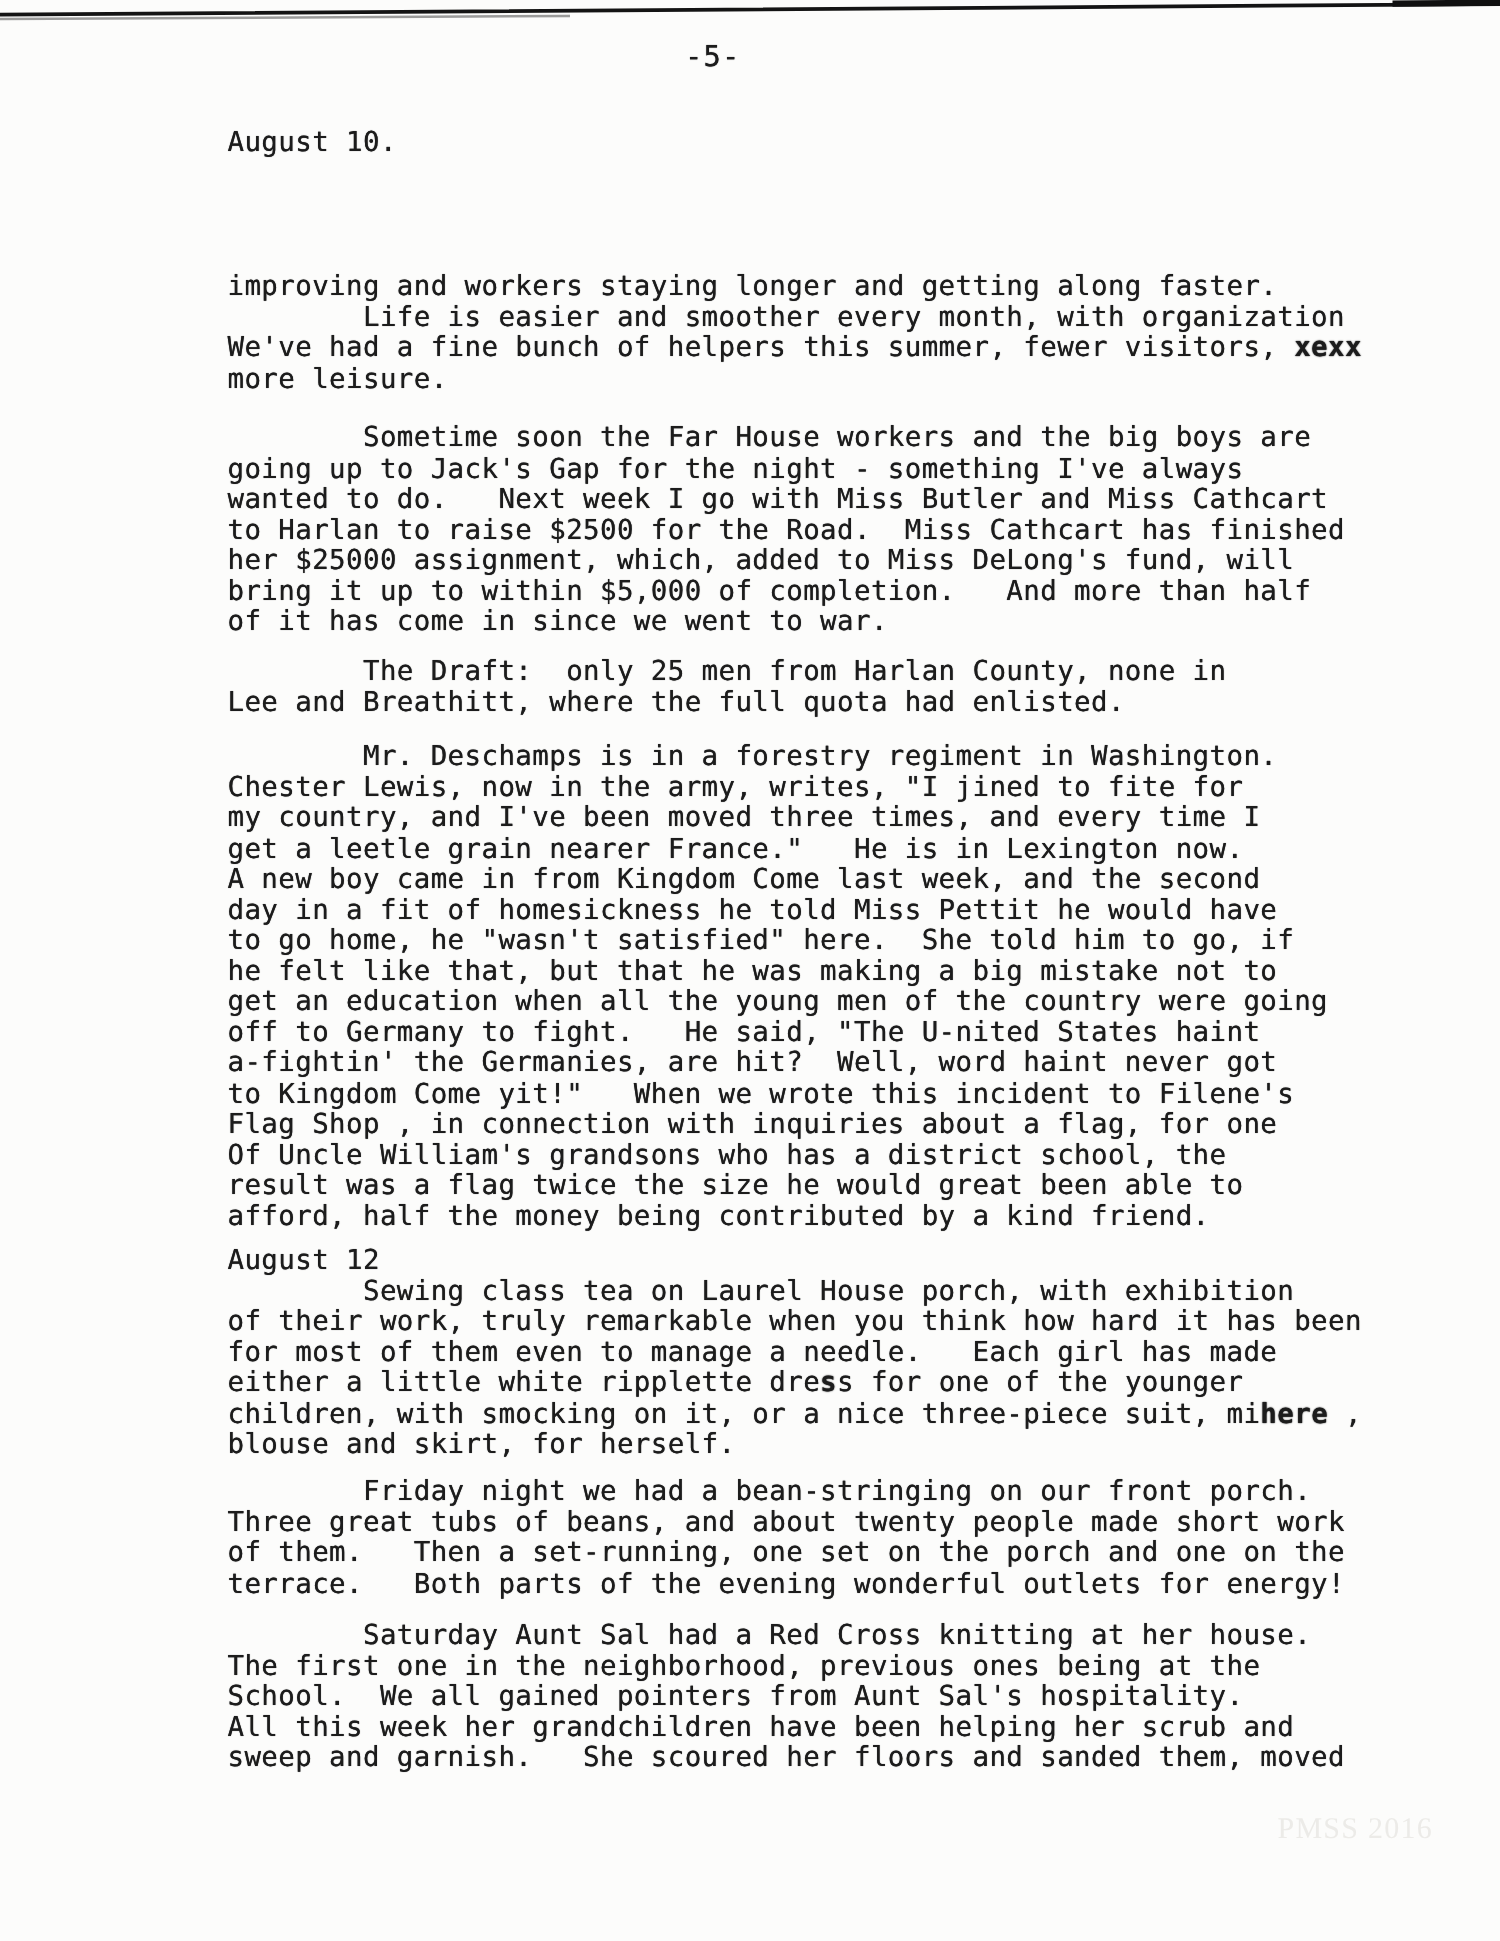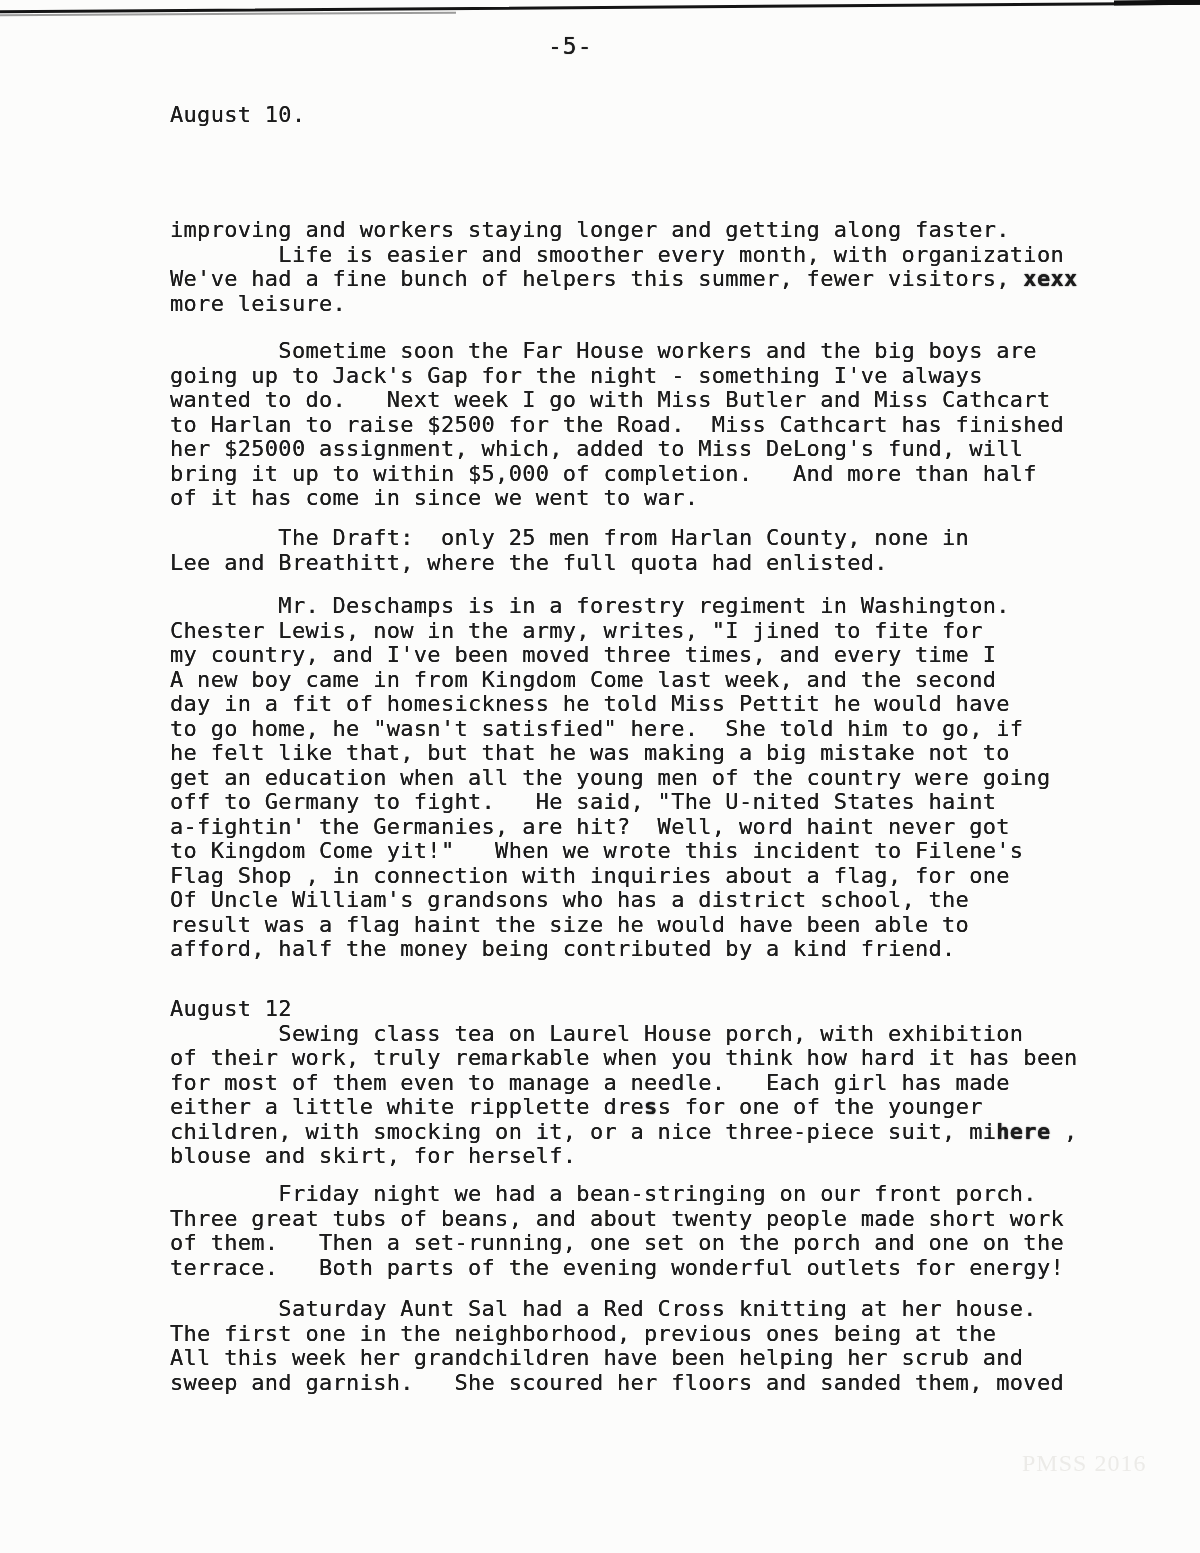--- a/index.html
+++ b/index.html
@@ -31,21 +31,21 @@
     width:90px; height:5px;
     background:#101010;
     transform:rotate(-0.5deg);
   }
   .page-number {
     position:absolute; top:33px; left:548px;
     font-size:23px; letter-spacing:1px;
     text-shadow:0 0 0.7px #000;
   }
   .doc {
-    position:absolute; left:0; top:0; width:1048px; height:1553px;
+    position:absolute; left:12px; top:0; width:1048px; height:1553px;
   }
   .block {
     position:absolute; left:170px;
     font-size:22px; line-height:24.5px; letter-spacing:0.3px;
     text-shadow:0 0 0.6px #222;
   }
   .line { white-space:pre; }
   .line strong { font-weight:700; text-shadow:0 0 1.2px #000; }
   .block-0 { top:103px; }
   .block-1 { top:147px; }
@@ -93,50 +93,52 @@
         <div class="line">of it has come in since we went to war.</div>
       </div>
       <div class="block block-4">
         <div class="line">        The Draft:  only 25 men from Harlan County, none in</div>
         <div class="line">Lee and Breathitt, where the full quota had enlisted.</div>
       </div>
       <div class="block block-5">
         <div class="line">        Mr. Deschamps is in a forestry regiment in Washington.</div>
         <div class="line">Chester Lewis, now in the army, writes, "I jined to fite for</div>
         <div class="line">my country, and I've been moved three times, and every time I</div>
+        <div class="line">get a leetle grain nearer France."   He is in Lexington now.</div>
         <div class="line">A new boy came in from Kingdom Come last week, and the second</div>
         <div class="line">day in a fit of homesickness he told Miss Pettit he would have</div>
         <div class="line">to go home, he "wasn't satisfied" here.  She told him to go, if</div>
         <div class="line">he felt like that, but that he was making a big mistake not to</div>
         <div class="line">get an education when all the young men of the country were going</div>
         <div class="line">off to Germany to fight.   He said, "The U-nited States haint</div>
         <div class="line">a-fightin' the Germanies, are hit?  Well, word haint never got</div>
         <div class="line">to Kingdom Come yit!"   When we wrote this incident to Filene's</div>
         <div class="line">Flag Shop , in connection with inquiries about a flag, for one</div>
         <div class="line">Of Uncle William's grandsons who has a district school, the</div>
-        <div class="line">result was a flag haint the size he would have been able to</div>
+        <div class="line">result was a flag twice the size he would great been able to</div>
         <div class="line">afford, half the money being contributed by a kind friend.</div>
       </div>
       <div class="block block-6">
         <div class="line">August 12</div>
         <div class="line">        Sewing class tea on Laurel House porch, with exhibition</div>
         <div class="line">of their work, truly remarkable when you think how hard it has been</div>
         <div class="line">for most of them even to manage a needle.   Each girl has made</div>
         <div class="line">either a little white ripplette dre<strong>s</strong>s for one of the younger</div>
         <div class="line">children, with smocking on it, or a nice three-piece suit, mi<strong>here</strong> ,</div>
         <div class="line">blouse and skirt, for herself.</div>
       </div>
       <div class="block block-7">
         <div class="line">        Friday night we had a bean-stringing on our front porch.</div>
         <div class="line">Three great tubs of beans, and about twenty people made short work</div>
         <div class="line">of them.   Then a set-running, one set on the porch and one on the</div>
         <div class="line">terrace.   Both parts of the evening wonderful outlets for energy!</div>
       </div>
       <div class="block block-8">
         <div class="line">        Saturday Aunt Sal had a Red Cross knitting at her house.</div>
         <div class="line">The first one in the neighborhood, previous ones being at the</div>
+        <div class="line">School.  We all gained pointers from Aunt Sal's hospitality.</div>
         <div class="line">All this week her grandchildren have been helping her scrub and</div>
         <div class="line">sweep and garnish.   She scoured her floors and sanded them, moved</div>
       </div>
     </div>
 
   <div class="watermark">PMSS 2016</div>
 </div>
 
 </body></html>

